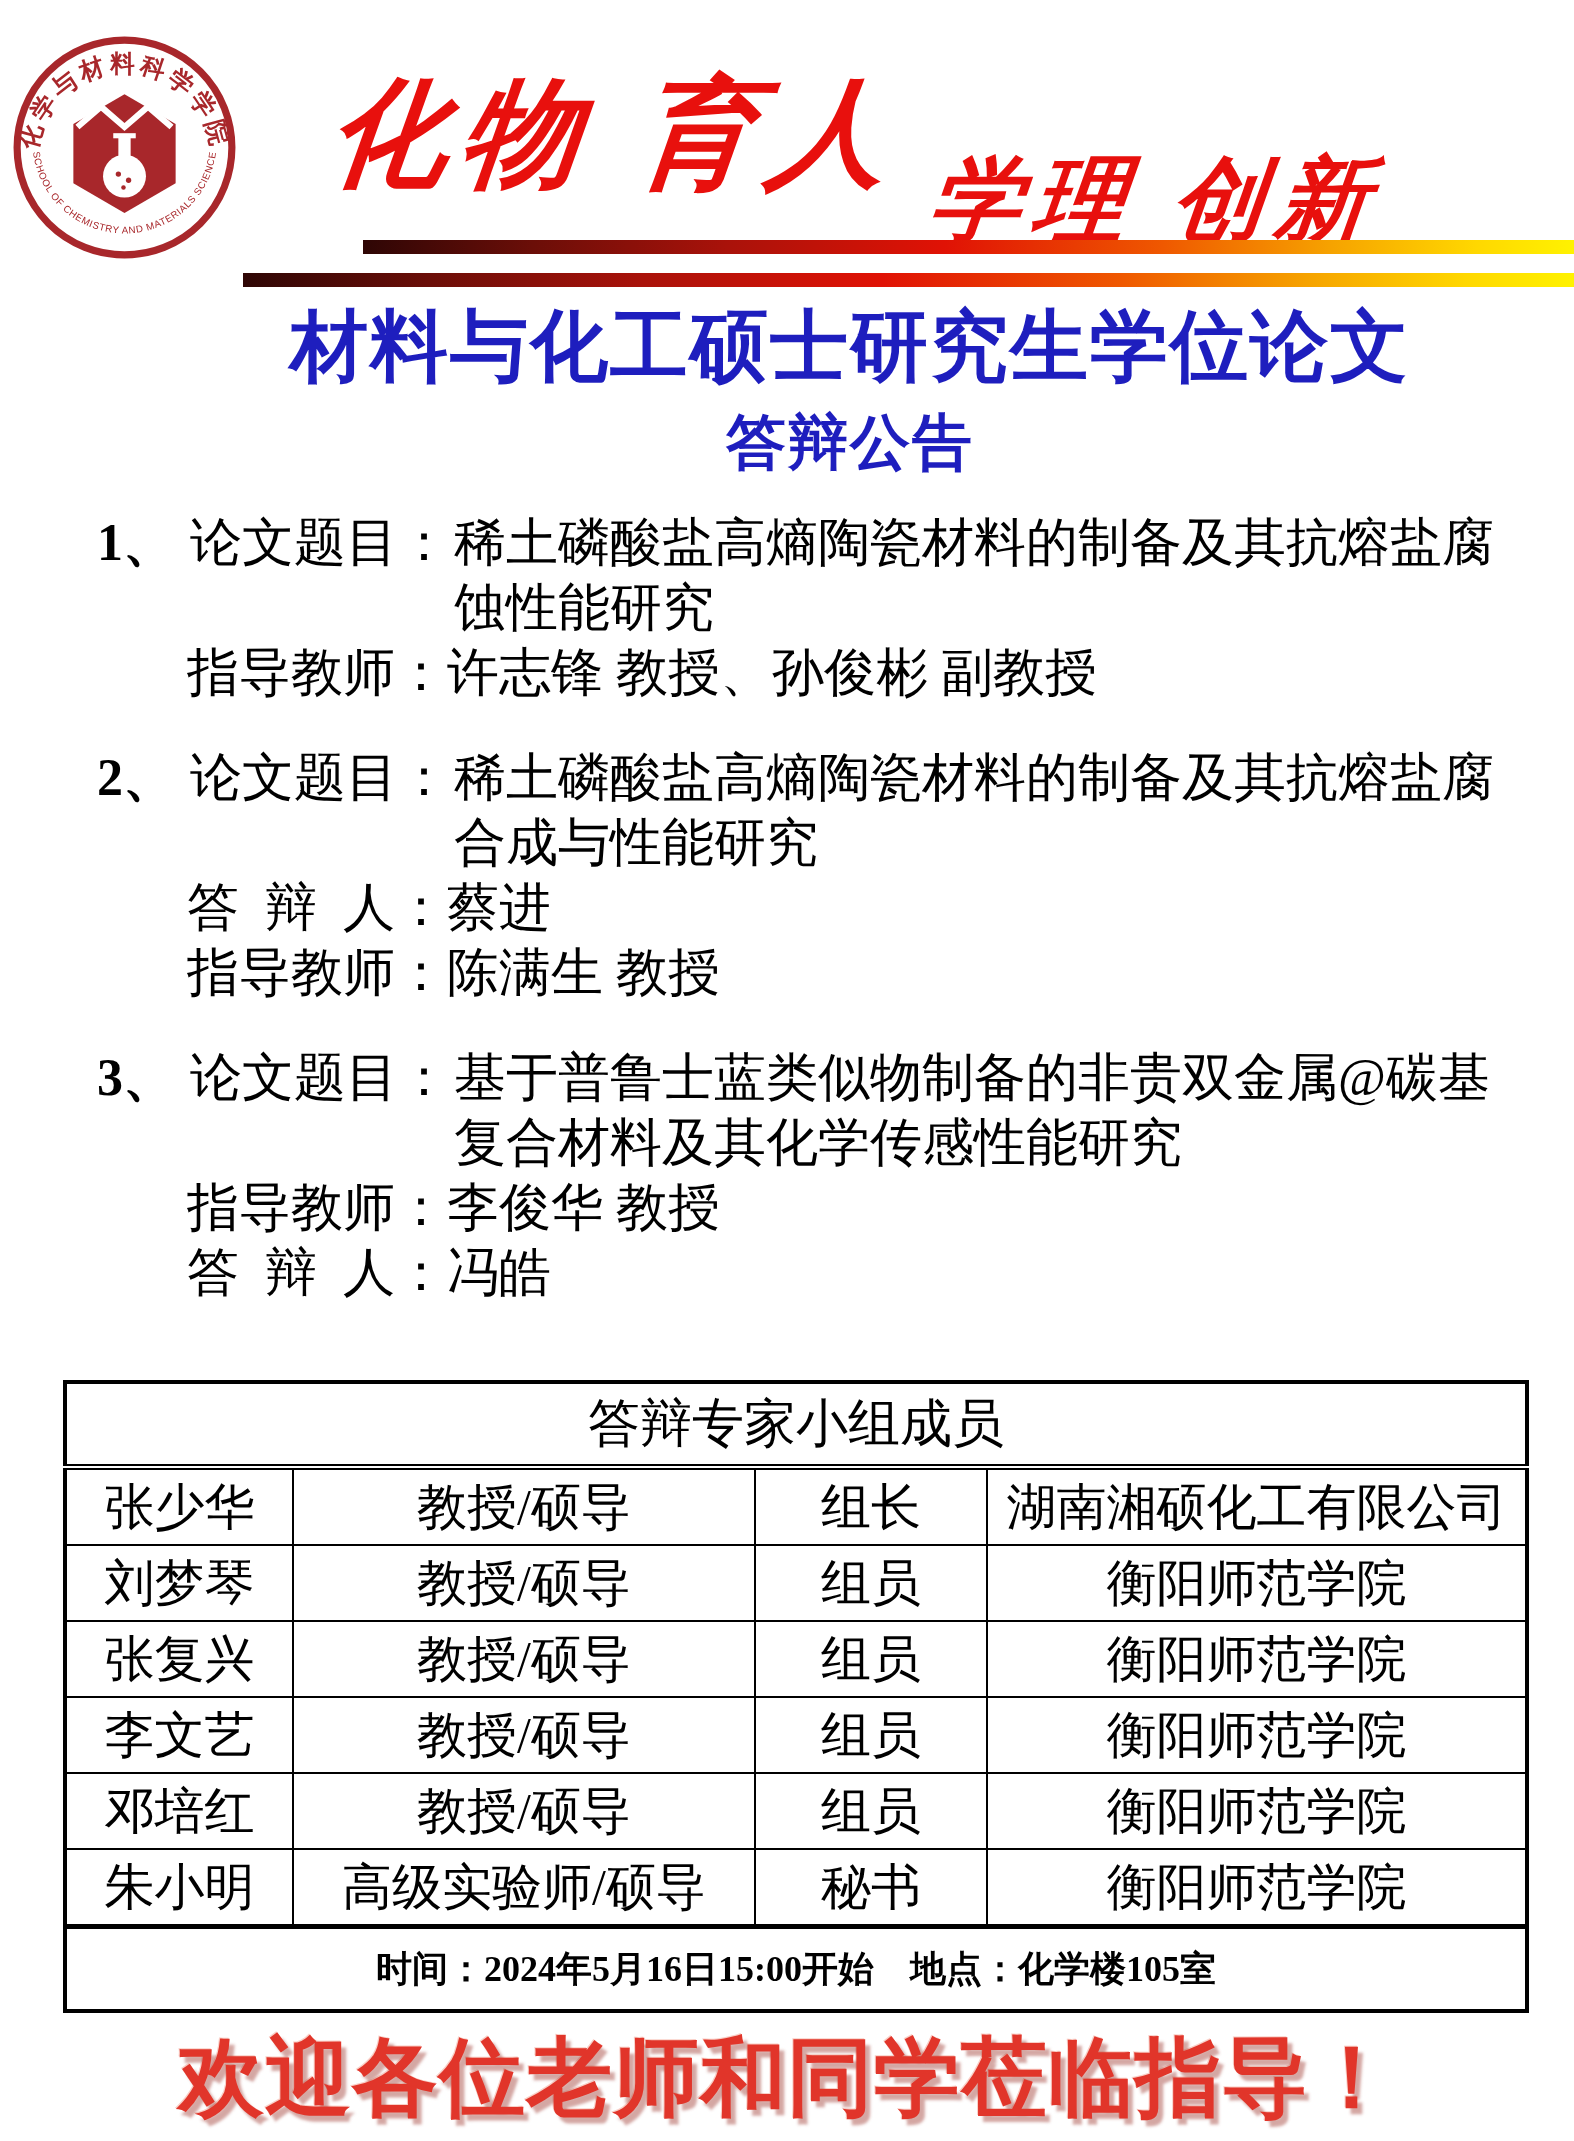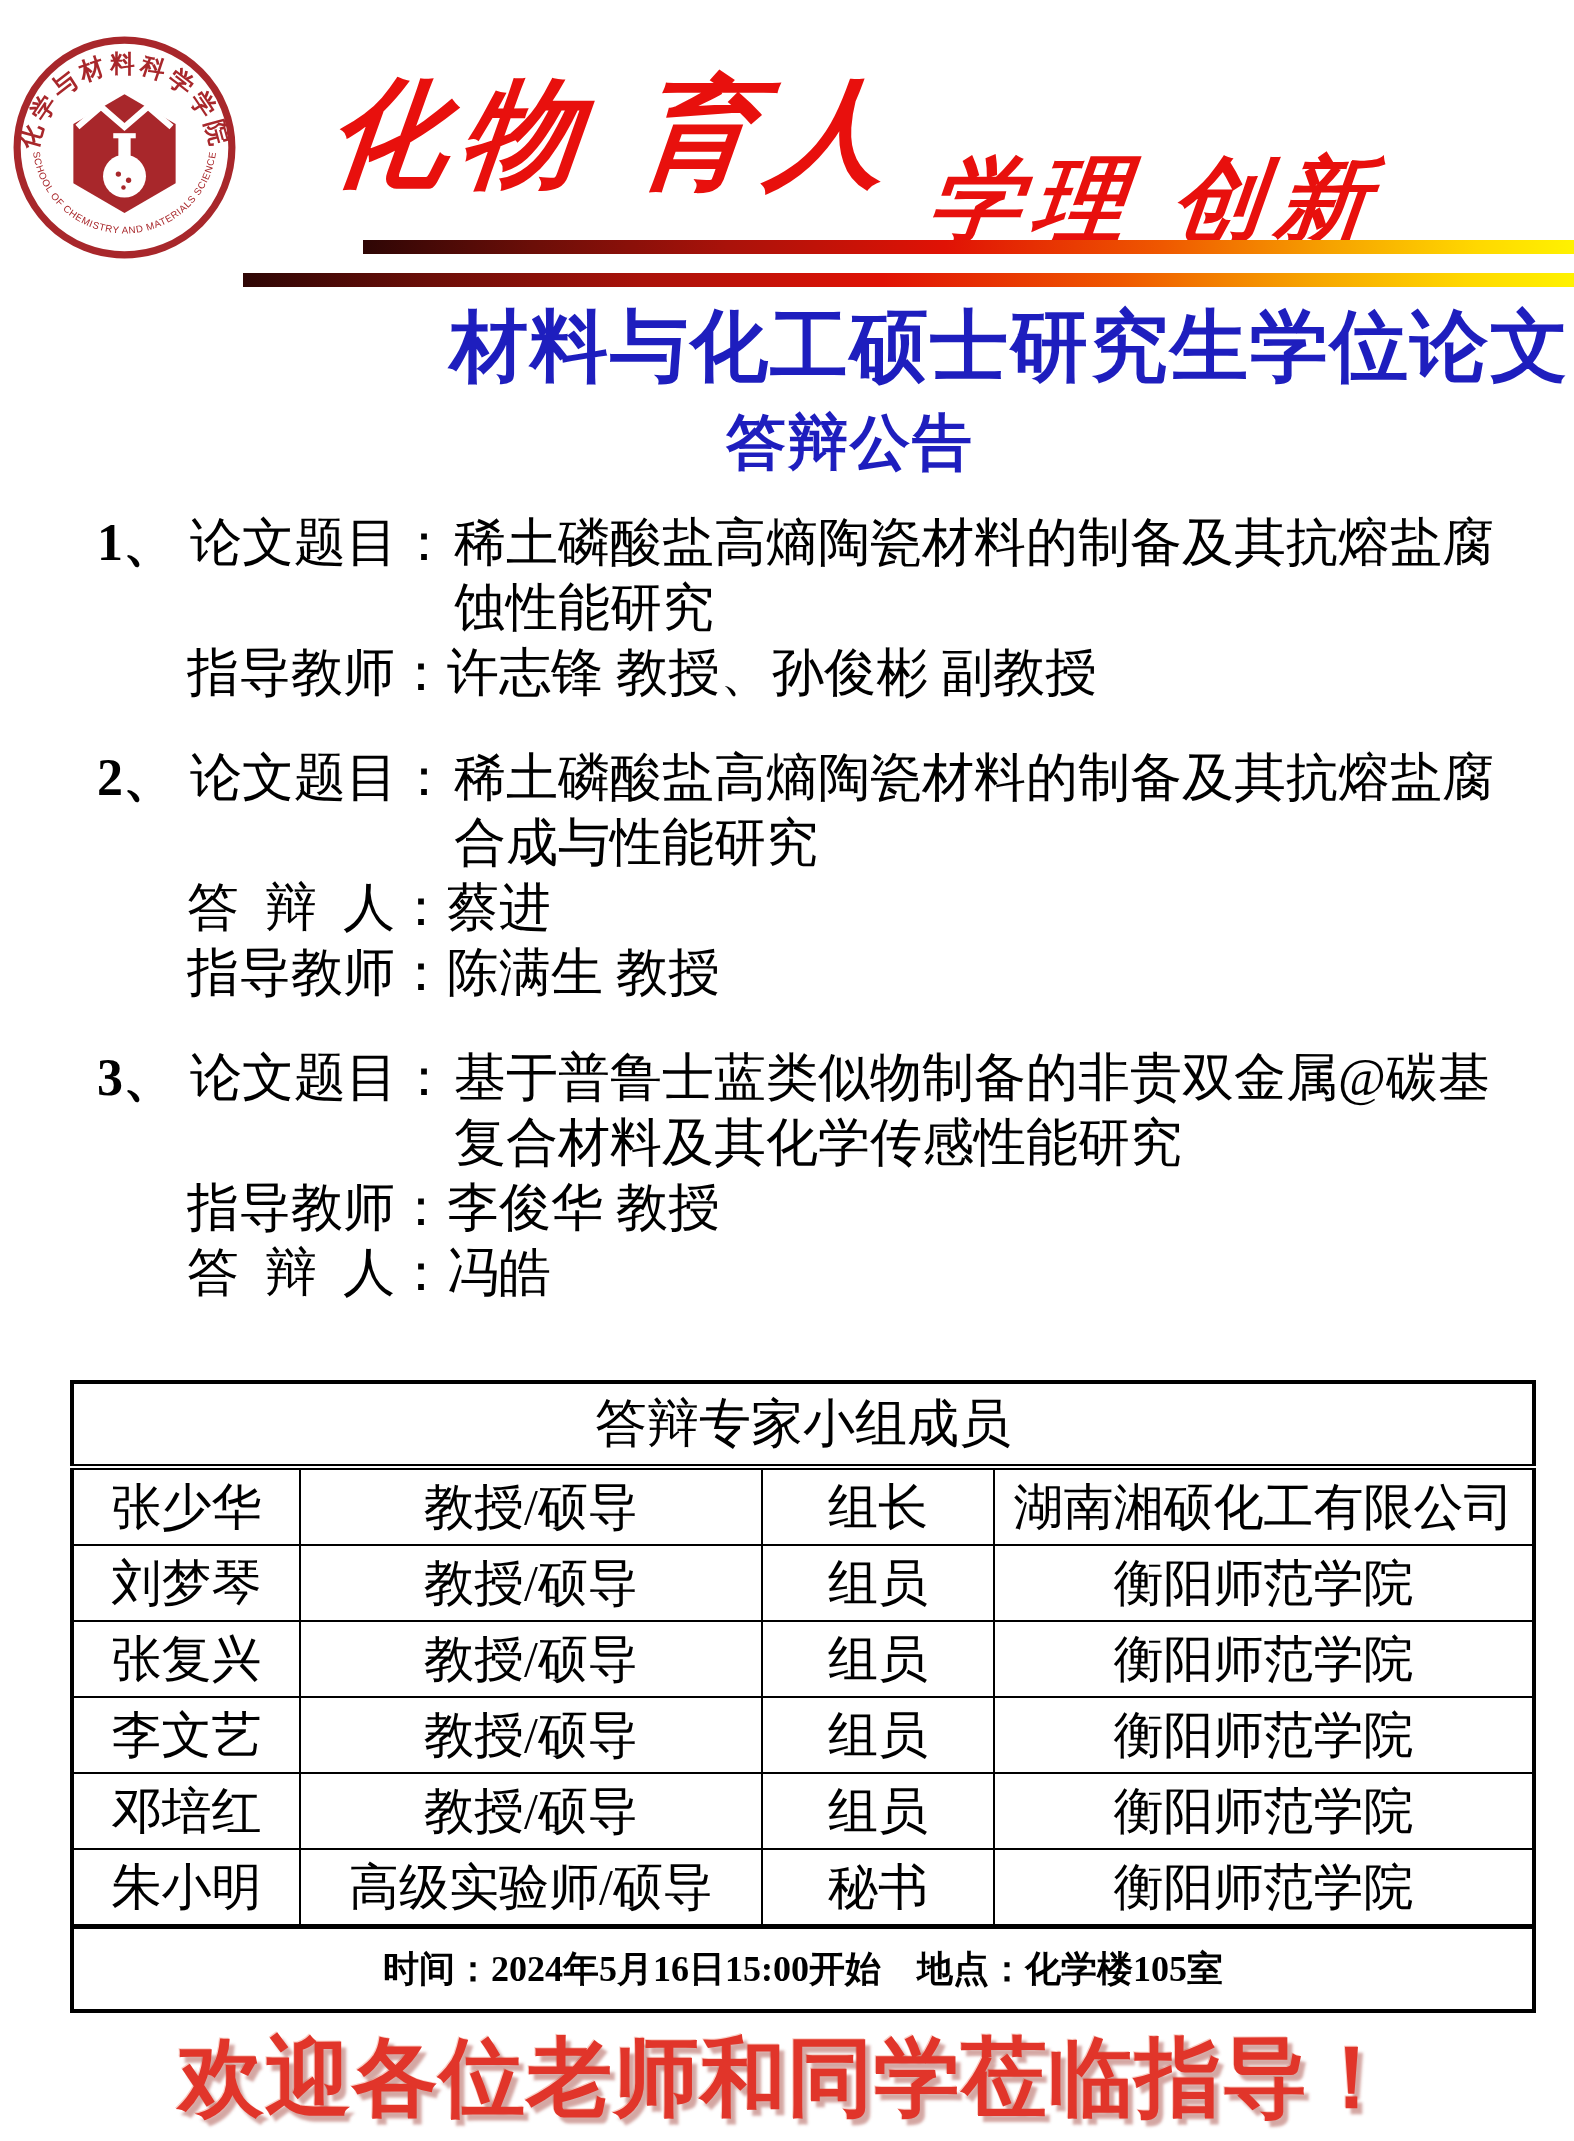--- a/index.html
+++ b/index.html
@@ -39,36 +39,36 @@
 
   
   .title-block {
     position:absolute; left:130px; top:298px; width:1440px;
     text-align:center;
     color:#1e1ebe;
     font-family:"Liberation Sans","DejaVu Sans",sans-serif;
     font-weight:bold;
     letter-spacing:2px;
   }
-  .title-line1 { font-size:78px; line-height:96px;text-align:right; }
+  .title-line1 { font-size:78px; line-height:96px; }
   .title-line2 { font-size:60px; line-height:98px; }
 
   
   .body { position:absolute; left:85px; top:510px; width:1460px; font-size:52px;margin-left:12px; }
   .thesis { margin-bottom:40px; }
   .row { line-height:65px; white-space:pre; }
   .num { display:inline-block; width:93px; font-weight:bold; font-style:normal; }
   .ttl-label { display:inline-block; width:264px; }
   .cont { margin-left:357px; }
   .person { margin-left:90px; }
   .p-label { display:inline-block; }
 
   
   .committee {
-    position:absolute; left:70px; top:1380px; width:1462px;
+    position:absolute; left:63px; top:1380px; width:1462px;
     border-collapse:collapse;
     font-size:50px;
     table-layout:fixed;
   }
   .committee th, .committee td {
     border:2px solid #000;
     text-align:center; vertical-align:middle;
     padding:0; overflow:hidden; white-space:pre;
   }
   .committee { border:4px solid #000; }

